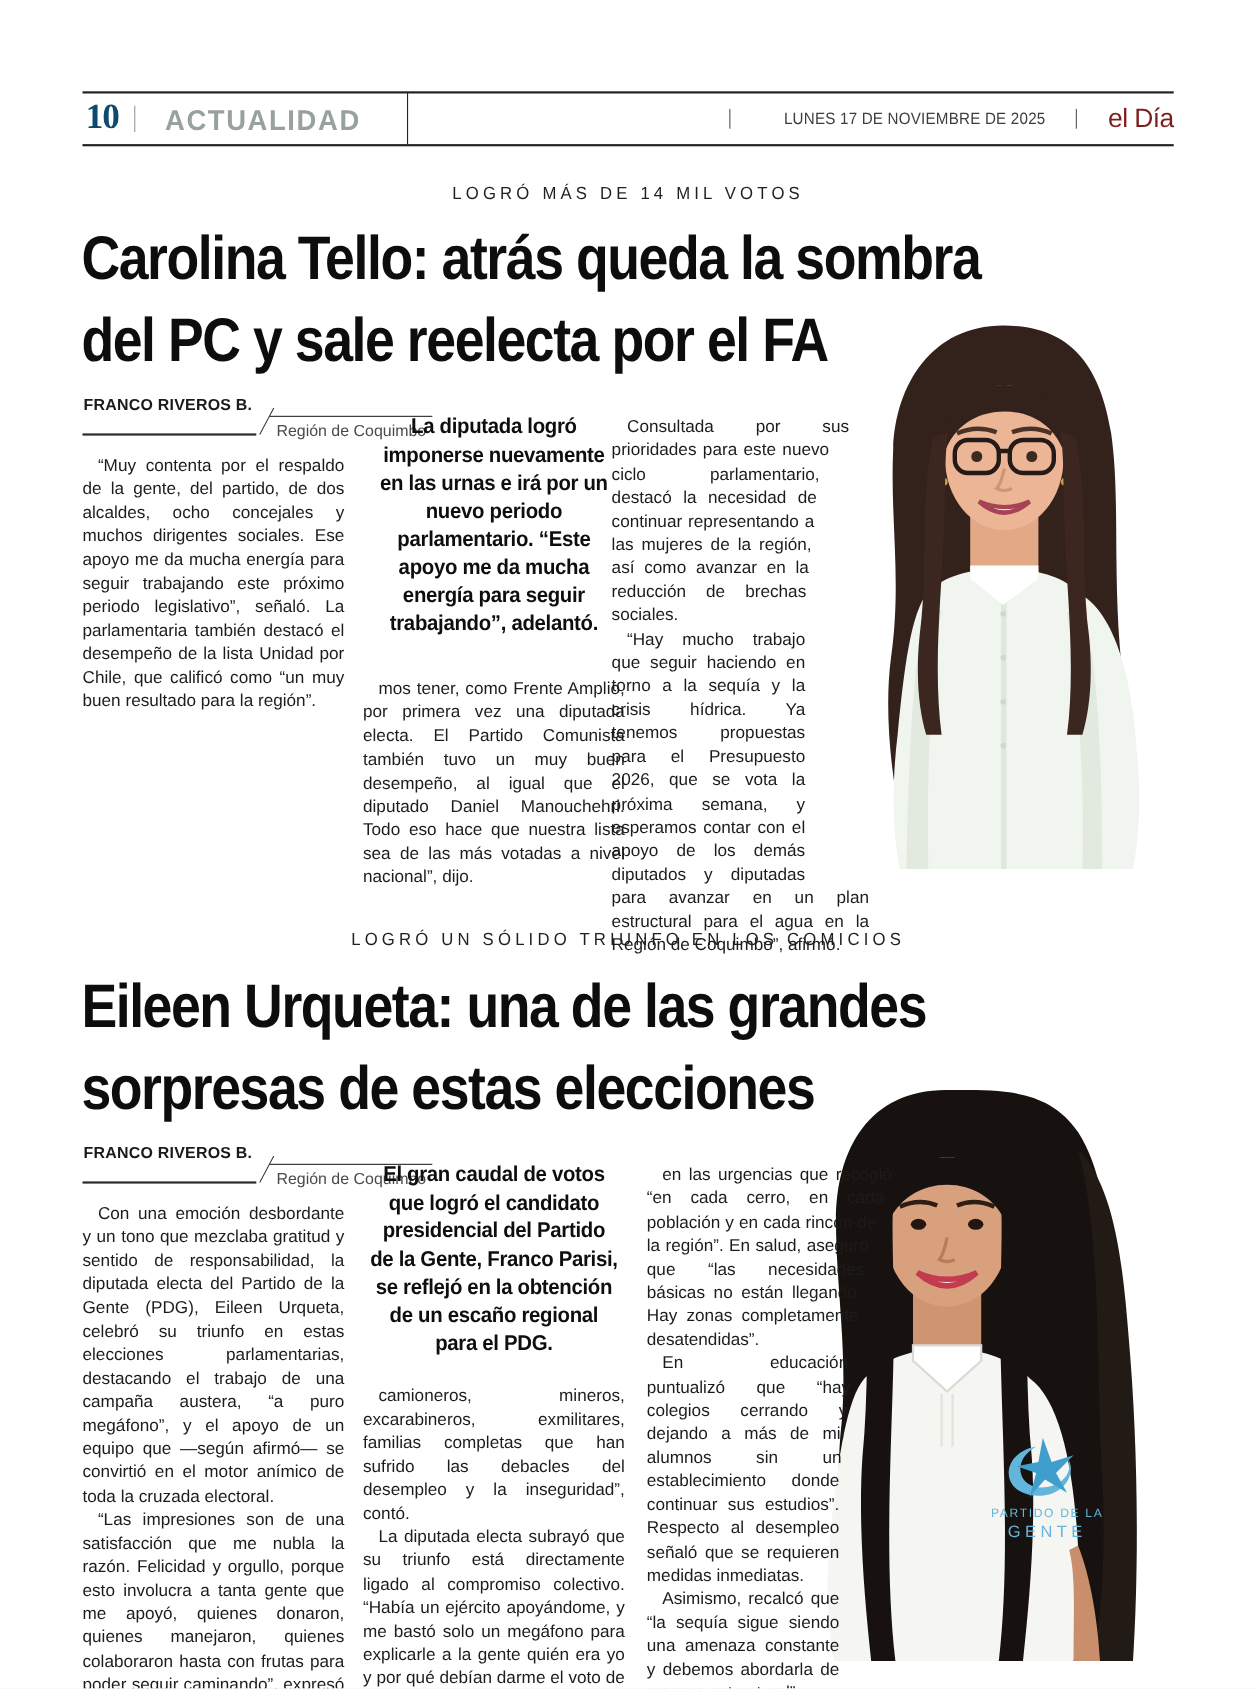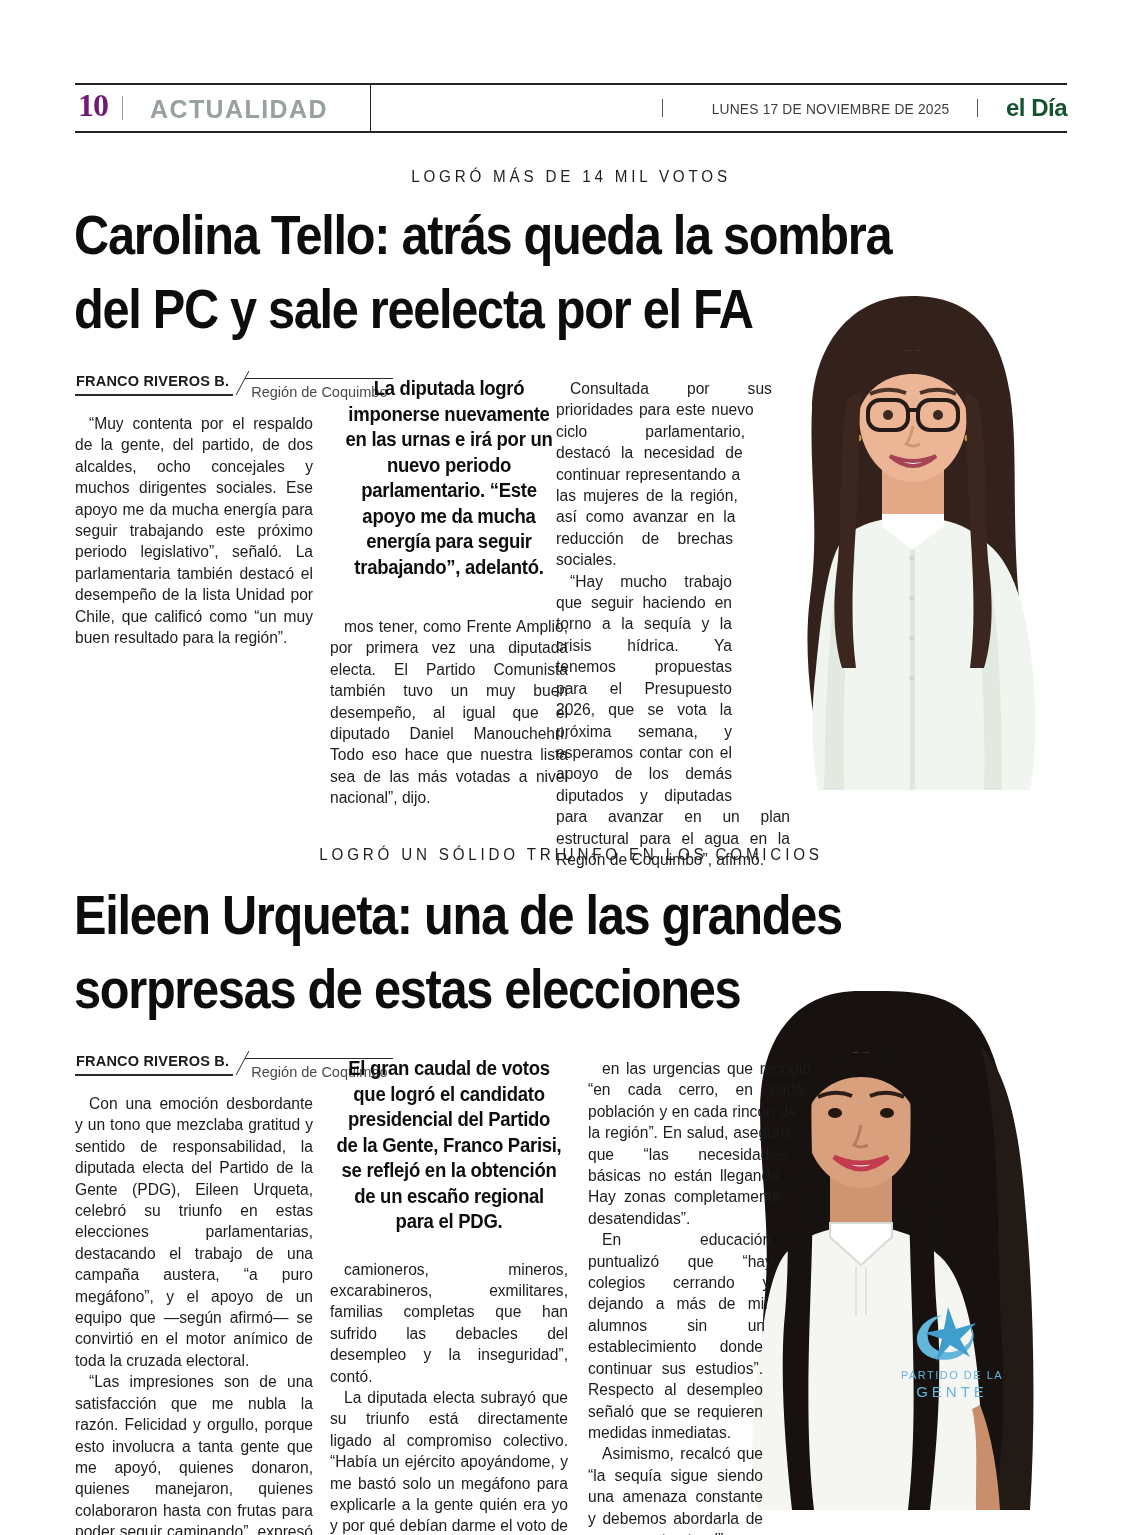--- a/index.html
+++ b/index.html
@@ -4,34 +4,34 @@
 <style>
   * { margin:0; padding:0; box-sizing:border-box; }
   body { background:#e9e9e9; font-family:"Liberation Sans", sans-serif; }
   .page { position:relative; width:1142px; height:1535px; background:#ffffff; margin:0 auto; overflow:hidden; color:#1b1b1b; }
 
   
   .rule { position:absolute; left:75px; width:992px; border-top:2px solid #232323; }
   .rule.top { top:83px; }
   .rule.bottom { top:131px; }
   .hdr-vdiv { position:absolute; left:370px; top:84px; height:47px; border-left:1.5px solid #232323; }
-  .pageno { position:absolute; left:78px; top:87px; font-family:"Liberation Serif", serif; font-size:32px; font-weight:600; color:#701a75; letter-spacing:-1px;}
+  .pageno { position:absolute; left:78px; top:87px; font-family:"Liberation Serif", serif; font-size:32px; font-weight:600; color:#0c4a6e; letter-spacing:-1px;}
   .pageno-sep { position:absolute; left:122px; top:96px; height:24px; border-left:1.5px solid #9a9a9a; }
   .section-name { position:absolute; left:150px; top:94px; font-size:26px; font-weight:bold; letter-spacing:1.5px; color:#98a19e; transform:scaleX(0.96); transform-origin:left; }
   .hdr-right { position:absolute; right:75px; top:94px; display:flex; align-items:center; gap:28px; }
   .hdr-date { font-size:15px; color:#3d3d3d; letter-spacing:0.2px; transform:scaleX(0.92); transform-origin:right; }
   .hdr-bar { height:18px; border-left:1.5px solid #555; }
-  .masthead { font-size:24px; font-weight:700; color:#14532d; letter-spacing:-0.5px; }
+  .masthead { font-size:24px; font-weight:400; color:#7f1d1d; letter-spacing:-0.5px; }
 
   
   .kicker { position:absolute; left:75px; width:992px; text-align:center; font-size:16px; letter-spacing:4px; color:#1f1f1f; font-weight:500; transform:scaleX(0.95); }
   .headline { position:absolute; left:74px; transform:scaleX(0.87); transform-origin:left top; }
   .headline div { font-size:56px; font-weight:bold; color:#0d0d0d; line-height:74px; letter-spacing:-1.5px; white-space:nowrap; }
   .byline { position:absolute; left:75px; display:flex; align-items:flex-end; height:30px; }
-  .byline .author { font-size:14.5px; font-weight:bold; color:#1a1a1a; border-bottom:2px solid #2a2a2a; padding:0 4px 5px 1px; letter-spacing:0.2px; }
+  .byline .author { font-size:14.5px; font-weight:bold; color:#1a1a1a; border-bottom:2px solid #2a2a2a; padding:0 4px 17px 1px; letter-spacing:0.2px; }
   .byline .slash { width:14px; height:24px; border-right:1.5px solid #2a2a2a; transform:skewX(-28deg); margin:0 2px 1px -4px; }
   .byline .region { font-size:14.5px; color:#4a4a4a; border-top:1.5px solid #2a2a2a; padding:5px 6px 0 6px; margin-bottom:-4px;margin-top:32px; }
 
   .col { position:absolute; font-size:15.6px; line-height:21.4px; text-align:justify; color:#1c1c1c; }
   .col p { text-indent:14px; }
   .pullquote { font-size:19.5px; font-weight:bold; line-height:25.5px; text-align:center; color:#0e0e0e; letter-spacing:-0.3px; transform:scaleX(0.95); }
 
   .intrude-a1 { float:right; width:58px; height:296px; margin-top:132px; shape-outside:polygon(100% 0%, 25% 12%, 0% 42%, 0% 100%, 100% 100%); }
   .intrude-a2 { float:right; width:55px; height:420px; margin-top:88px; shape-outside:polygon(100% 0%, 45% 18%, 0% 58%, 0% 100%, 100% 100%); }
 

